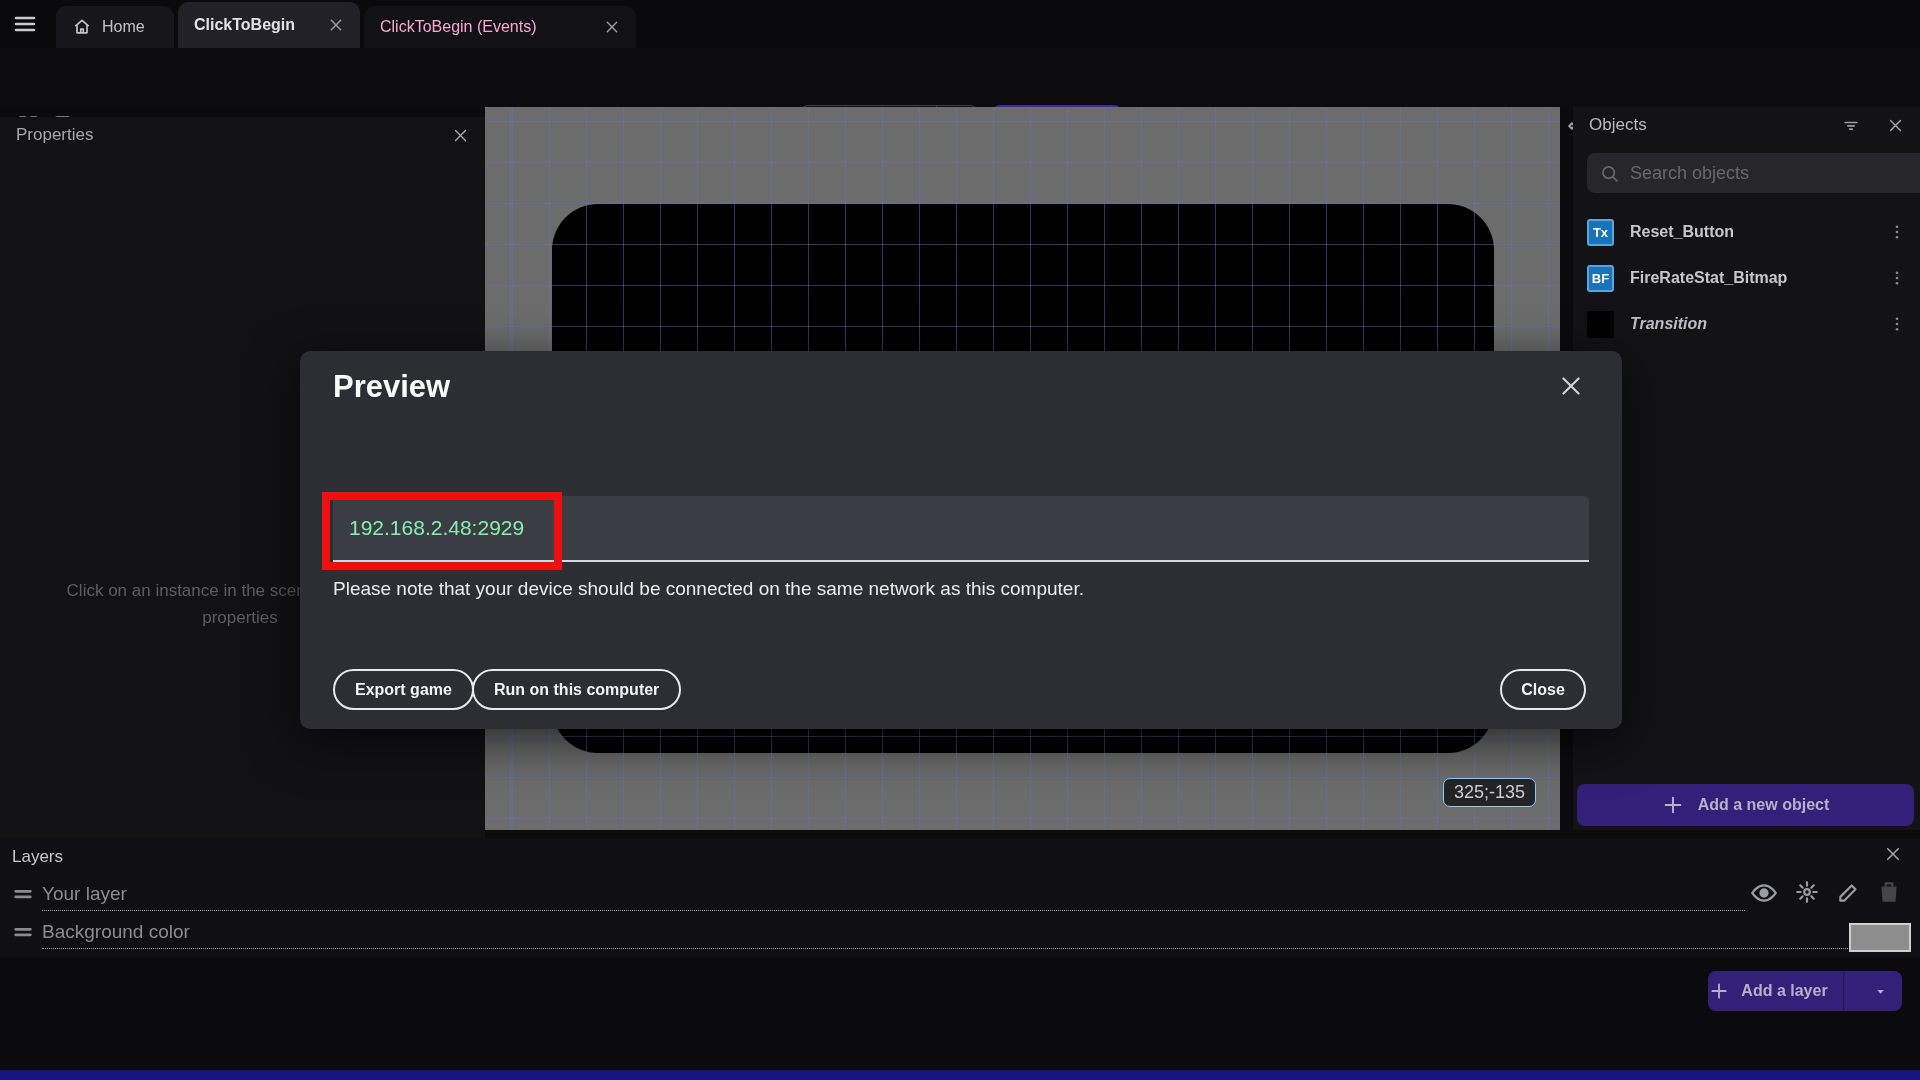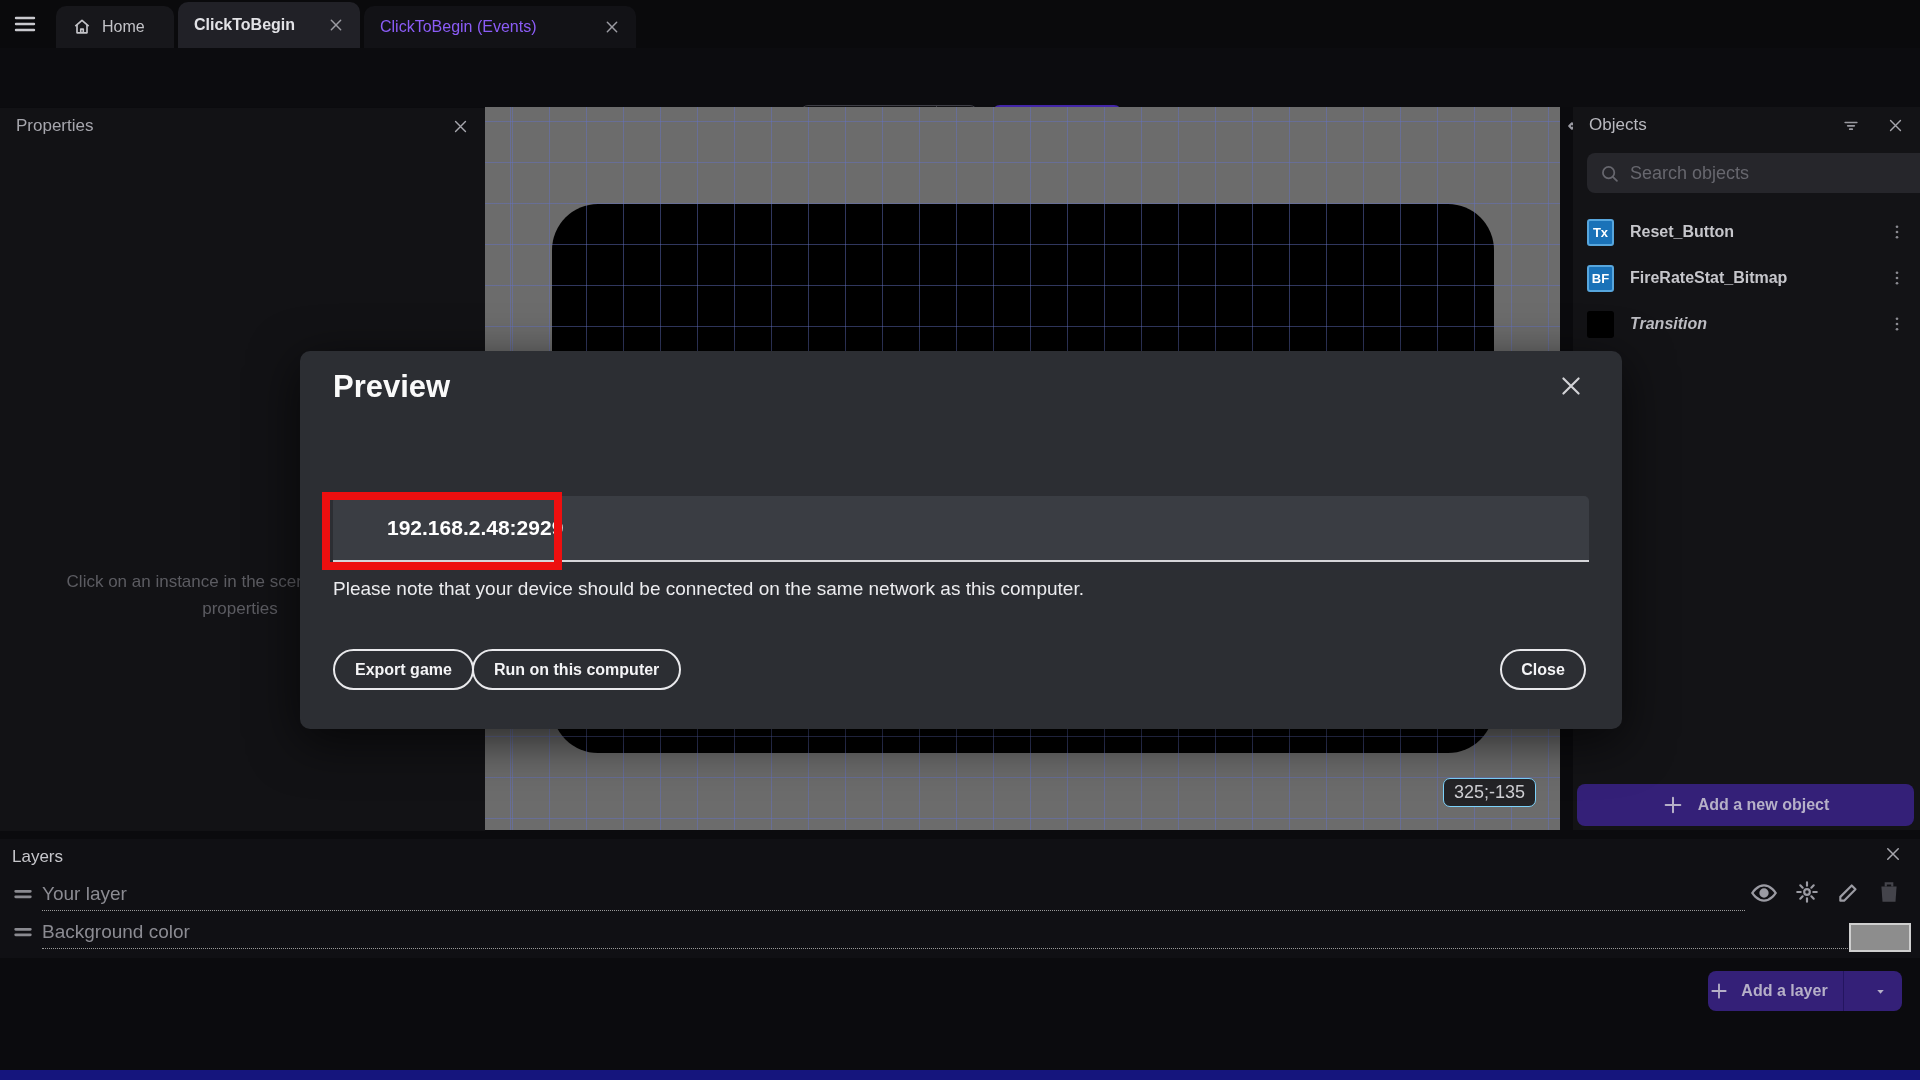--- a/index.html
+++ b/index.html
@@ -7,38 +7,38 @@
   .abs { position:absolute; }
   #stage { position:relative; width:1920px; height:1080px; background:#0b0b0e; }
 
   
   #tabbar { left:0; top:0; width:1920px; height:48px; background:#0a0a0c; }
   .iconbtn { display:flex; align-items:center; justify-content:center; cursor:pointer; }
   #hamburger { left:8px; top:10px; width:34px; height:28px; color:#c9c9ce; }
   .tab { top:6px; height:42px; border-radius:10px 10px 0 0; display:flex; align-items:center; gap:10px; padding:0 16px; font-size:16px; }
   #tab-home { left:56px; width:118px; background:#17171b; color:#c3c3c8; }
   #tab-scene { left:178px; top:2px; height:46px; width:182px; background:#212127; color:#e2e2e6; font-weight:bold; }
-  #tab-events { left:364px; width:272px; background:#121216; color:#8b5cf6;justify-content:flex-end; }
+  #tab-events { left:364px; width:272px; background:#121216; color:#f9a8d4;justify-content:flex-end; }
   .tab .closex { color:#9b9ba2; margin-left:auto; }
 
   
   #toolbar { left:0; top:48px; width:1920px; height:59px; background:#0c0c0f; }
   .tbicon { top:60px; width:36px; height:36px; border-radius:8px; color:#9a9aa2; display:flex; align-items:center; justify-content:center; }
   .tbicon.active { background:#6f64a9; color:#17171c; }
   .tbicon.dim { color:#4f4f56; }
   .tbdivider { top:64px; width:1px; height:28px; background:#2b2b31; }
 
   #preview-btn { left:800px; top:57px; width:178px; height:42px; border:1px solid #3e3e45; border-radius:8px; background:#101013; display:flex; align-items:center; color:#b9b9c0; }
   #preview-btn .main { display:flex; align-items:center; gap:14px; padding:0 18px; flex:1; font-weight:bold; font-size:16px; }
   #preview-btn .sep { width:1px; height:42px; background:#3e3e45; }
   #preview-btn .caret { width:40px; display:flex; align-items:center; justify-content:center; }
   #publish-btn { left:992px; top:57px; width:130px; height:42px; border-radius:8px; background:#4326a8; display:flex; align-items:center; justify-content:center; gap:12px; color:#c9c3dd; font-weight:bold; font-size:16px; }
 
   
-  #properties { left:0; top:108px; width:485px; height:723px; background:#121215; }
+  #properties { left:0; top:117px; width:485px; height:723px; background:#121215; }
   .panel-head { position:absolute; left:0; top:0; width:100%; height:36px; display:flex; align-items:center; padding:0 16px; color:#a6a6ad; font-size:17px; }
   .panel-head .closex { margin-left:auto; color:#a6a6ad; }
   #prop-empty { left:20px; top:460px; width:440px; text-align:center; color:#5c5c62; font-size:17px; line-height:27px; }
 
   
   #canvas { left:485px; top:107px; width:1075px; height:723px; background:#6c6c6c; overflow:hidden; }
   #shape { left:67px; top:97px; width:942px; height:549px; background:#000; border-radius:46px; }
   #grid { left:0; top:0; width:1075px; height:723px; pointer-events:none;
     background-image:
       repeating-linear-gradient(to right, rgba(100,114,196,.48) 0 1px, transparent 1px 37px),
@@ -76,23 +76,23 @@
   #add-layer-btn .caret { width:44px; display:flex; align-items:center; justify-content:center; }
 
   #bottom-strip { left:0; top:1070px; width:1920px; height:10px; background:#15157d; }
 
   
   #dialog { left:300px; top:351px; width:1322px; height:378px; background:#2c2e33; border-radius:10px; box-shadow:0 12px 50px rgba(0,0,0,.65); z-index:50; }
   #dialog-title { left:33px; top:18px; font-size:31px; font-weight:800; color:#fafafa; }
   #dialog-close { left:1258px; top:22px; color:#d2d2d6; }
   #dialog-message { left:33px; top:106px; font-size:19px; color:#ececef; }
   #dialog-address-field { left:33px; top:145px; width:1256px; height:66px; background:#3a3d43; border-bottom:2px solid #d6d6da; border-radius:5px 5px 0 0; display:flex; align-items:center; }
-  #dialog-address-field input { background:transparent; border:none; outline:none; color:#ffffff; font-size:21px; font-weight:bold; padding:0 16px; width:100%; font-family:"Liberation Sans",sans-serif;margin-left:38px; }
+  #dialog-address-field input { background:transparent; border:none; outline:none; color:#86efac; font-size:21px; font-weight:normal; padding:0 16px; width:100%; font-family:"Liberation Sans",sans-serif; }
   #dialog-note { left:33px; top:227px; font-size:19px; color:#ececef; }
-  .dlg-btn { position:absolute; top:298px; height:41px; border:2px solid #e9e9ec; border-radius:21px; background:transparent; color:#f4f4f6; font-weight:bold; font-size:16px; display:flex; align-items:center; justify-content:center; padding:0 20px; cursor:pointer; }
+  .dlg-btn { position:absolute; top:318px; height:41px; border:2px solid #e9e9ec; border-radius:21px; background:transparent; color:#f4f4f6; font-weight:bold; font-size:16px; display:flex; align-items:center; justify-content:center; padding:0 20px; cursor:pointer; }
   #btn-export { left:33px; }
   #btn-run { left:172px; }
   #btn-close { left:1200px; width:86px; }
 
   #red-annotation { left:322px; top:492px; width:240px; height:78px; border:8px solid #ee0f0f; z-index:100; pointer-events:none; }
 
   svg { display:block; }
 </style>
 </head>
 <body>

